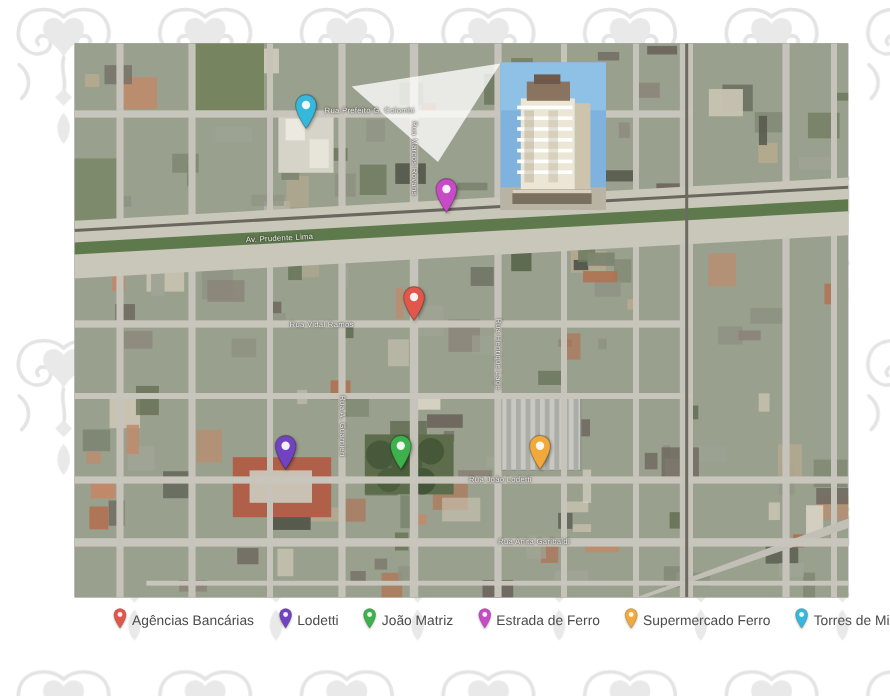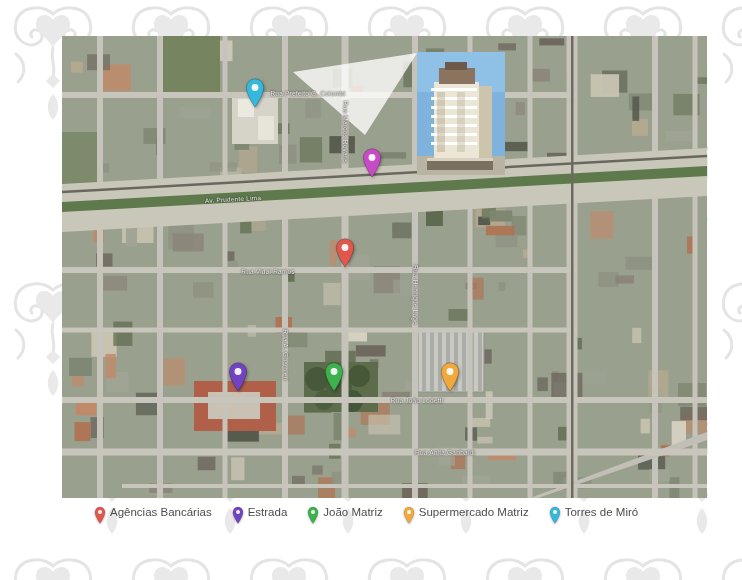--- a/index.html
+++ b/index.html
@@ -18,21 +18,21 @@
     position:absolute;font-size:6.5px;letter-spacing:.2px;color:#f4f3ee;
     white-space:nowrap;text-shadow:0 0 2px rgba(40,40,40,.9),0 0 1px rgba(40,40,40,.9);
     transform-origin:center center;pointer-events:none;
   }
   .map-pin{position:absolute;width:24px;height:31px;filter:drop-shadow(1px 1.5px 1.5px rgba(0,0,0,.35));}
   .map-pin svg{display:block;width:24px;height:31px;}
   
   .legend{
     position:absolute;left:93px;top:506px;display:flex;align-items:center;gap:19px;
   }
-  .legend-item{display:flex;align-items:flex-start;gap:3px;}
+  .legend-item{display:flex;align-items:flex-end;gap:3px;}
   .legend-item svg{display:block;width:14px;height:18px;filter:drop-shadow(0.5px 1px 1px rgba(0,0,0,.3));}
   .legend-label{font-size:11.5px;color:#4c4c4c;white-space:nowrap;}
 </style>
 </head>
 <body>
 
 <div class="page">
 
   <svg class="pattern-bg" width="742" height="580" xmlns="http://www.w3.org/2000/svg">
     <defs>
@@ -368,35 +368,42 @@
           <path d="M13 33 C 13 33 3.5 20 3.5 11.5 A 9.5 9.5 0 1 1 22.5 11.5 C 22.5 20 13 33 13 33 Z" fill="#e2574c" stroke="rgba(0,0,0,0.25)" stroke-width="1"></path>
           <circle cx="13" cy="11.5" r="3.8" fill="#ffffff" opacity="0.92"></circle>
         </svg>
         <span class="legend-label">Agências Bancárias</span>
       </div>
       <div class="legend-item">
         <svg viewBox="0 0 26 34">
           <path d="M13 33 C 13 33 3.5 20 3.5 11.5 A 9.5 9.5 0 1 1 22.5 11.5 C 22.5 20 13 33 13 33 Z" fill="#7243c0" stroke="rgba(0,0,0,0.25)" stroke-width="1"></path>
           <circle cx="13" cy="11.5" r="3.8" fill="#ffffff" opacity="0.92"></circle>
         </svg>
-        <span class="legend-label">Estrada</span>
+        <span class="legend-label">Lodetti</span>
       </div>
       <div class="legend-item">
         <svg viewBox="0 0 26 34">
           <path d="M13 33 C 13 33 3.5 20 3.5 11.5 A 9.5 9.5 0 1 1 22.5 11.5 C 22.5 20 13 33 13 33 Z" fill="#3cb14c" stroke="rgba(0,0,0,0.25)" stroke-width="1"></path>
           <circle cx="13" cy="11.5" r="3.8" fill="#ffffff" opacity="0.92"></circle>
         </svg>
         <span class="legend-label">João Matriz</span>
       </div>
       <div class="legend-item">
         <svg viewBox="0 0 26 34">
+          <path d="M13 33 C 13 33 3.5 20 3.5 11.5 A 9.5 9.5 0 1 1 22.5 11.5 C 22.5 20 13 33 13 33 Z" fill="#c74bc7" stroke="rgba(0,0,0,0.25)" stroke-width="1"></path>
+          <circle cx="13" cy="11.5" r="3.8" fill="#ffffff" opacity="0.92"></circle>
+        </svg>
+        <span class="legend-label">Estrada de Ferro</span>
+      </div>
+      <div class="legend-item">
+        <svg viewBox="0 0 26 34">
           <path d="M13 33 C 13 33 3.5 20 3.5 11.5 A 9.5 9.5 0 1 1 22.5 11.5 C 22.5 20 13 33 13 33 Z" fill="#f2a93b" stroke="rgba(0,0,0,0.25)" stroke-width="1"></path>
           <circle cx="13" cy="11.5" r="3.8" fill="#ffffff" opacity="0.92"></circle>
         </svg>
-        <span class="legend-label">Supermercado Matriz</span>
+        <span class="legend-label">Supermercado Ferro</span>
       </div>
       <div class="legend-item">
         <svg viewBox="0 0 26 34">
           <path d="M13 33 C 13 33 3.5 20 3.5 11.5 A 9.5 9.5 0 1 1 22.5 11.5 C 22.5 20 13 33 13 33 Z" fill="#35b8dc" stroke="rgba(0,0,0,0.25)" stroke-width="1"></path>
           <circle cx="13" cy="11.5" r="3.8" fill="#ffffff" opacity="0.92"></circle>
         </svg>
         <span class="legend-label">Torres de Miró</span>
       </div>
     </div>
 

